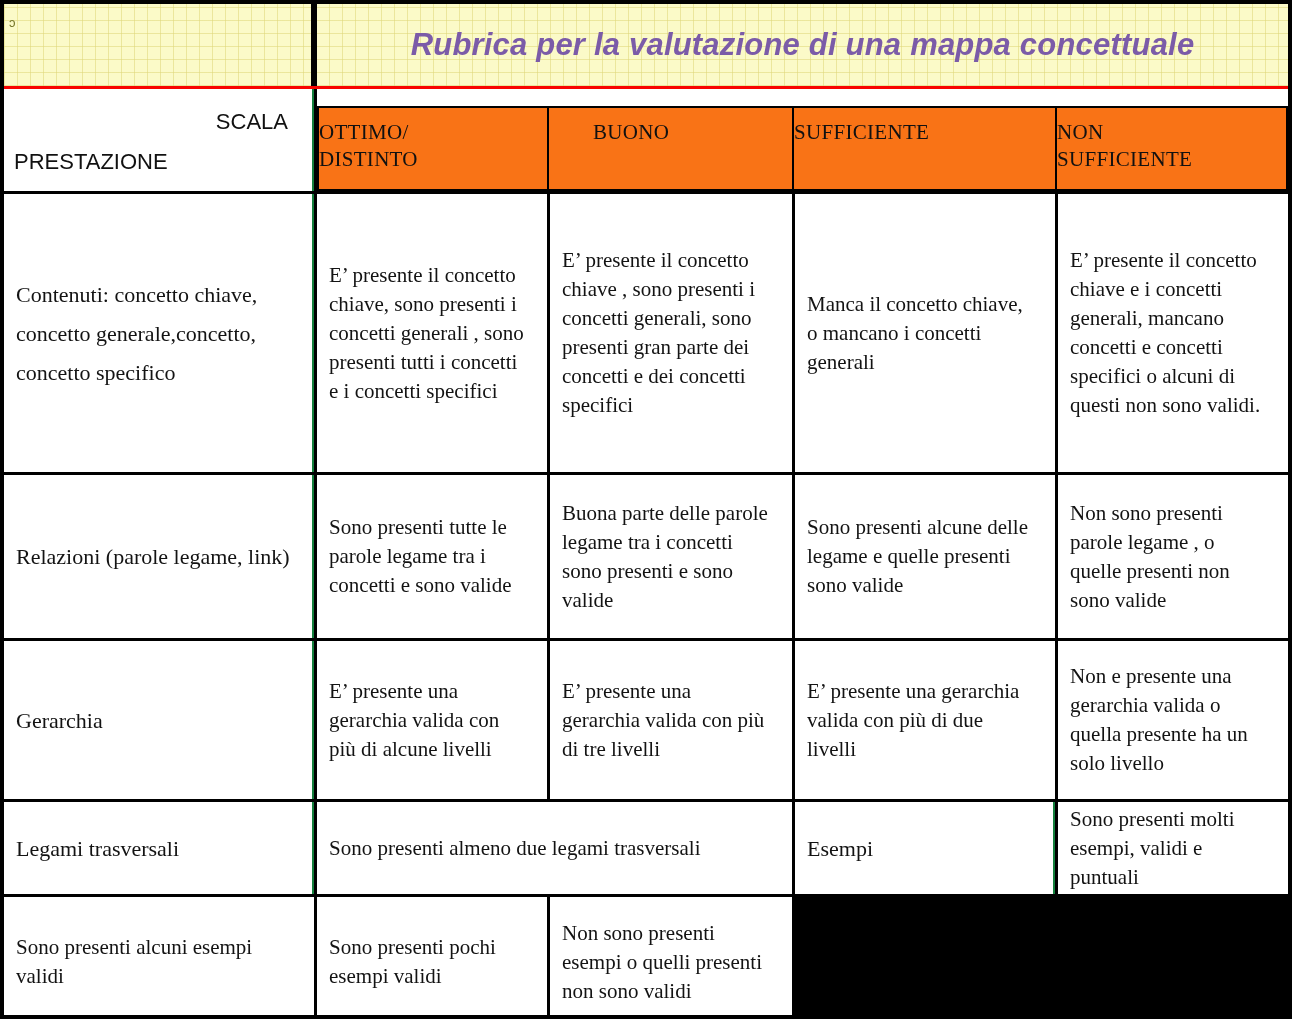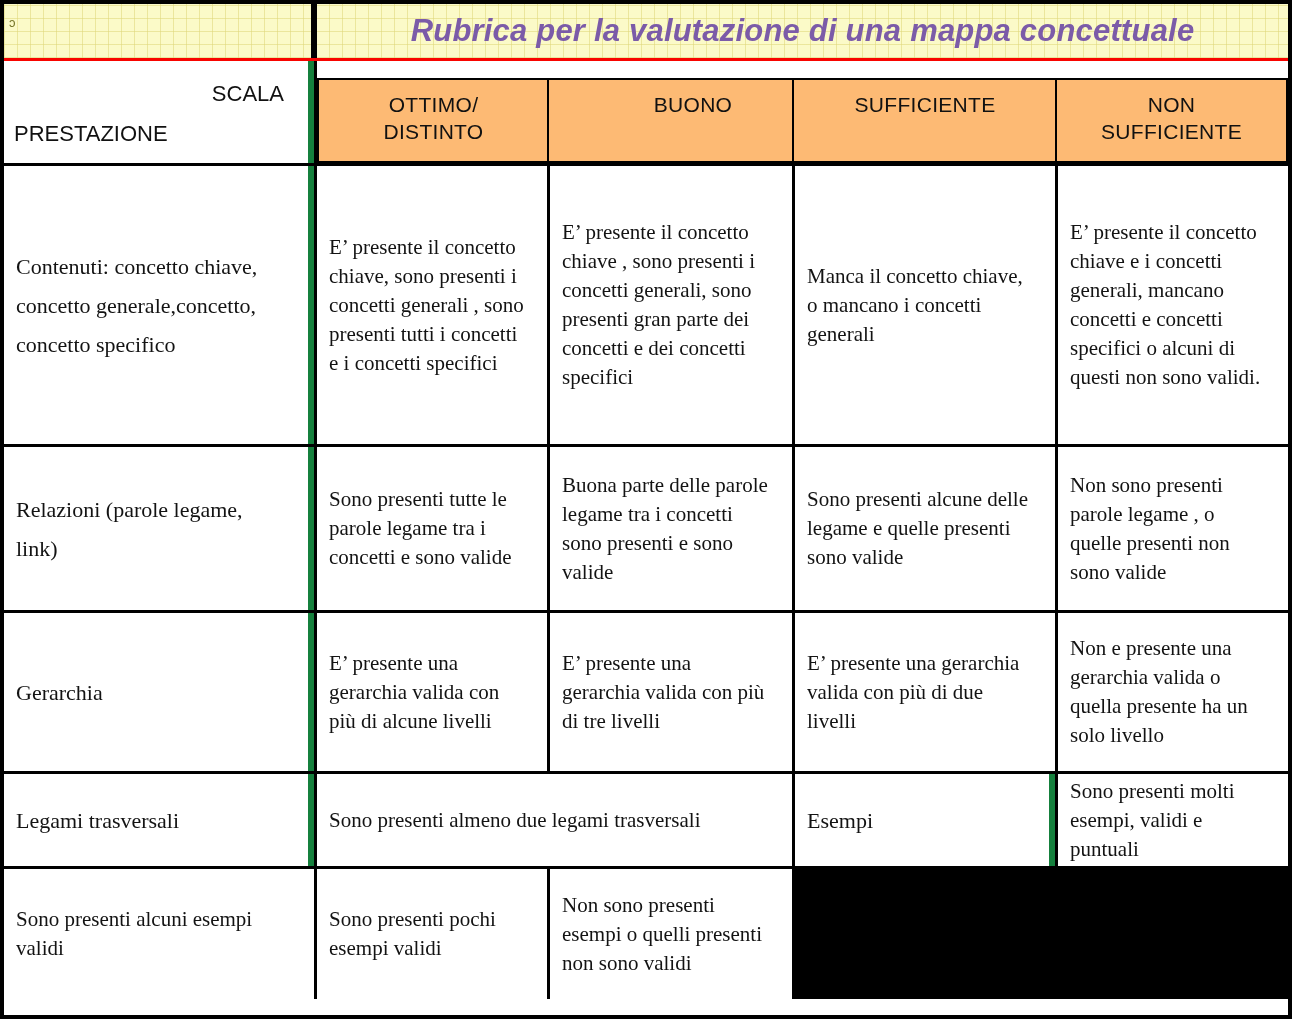--- a/index.html
+++ b/index.html
@@ -6,21 +6,21 @@
   .page{
     position:relative;
     width:1284px;height:1011px;
     border:4px solid #000;
     background:#fff;
     font-family:"Liberation Sans","DejaVu Sans",sans-serif;
     overflow:hidden;
   }
   
   .band{
-    display:flex;height:54px;
+    display:flex;height:82px;
     background-color:#fbfac8;
     background-image:
       repeating-linear-gradient(0deg, rgba(222,214,120,.55) 0 1px, transparent 1px 13px),
       repeating-linear-gradient(90deg, rgba(222,214,120,.55) 0 1px, transparent 1px 13px);
   }
   .band-left{width:307px;border-right:6px solid #000;}
   .band-right{flex:1;display:flex;align-items:center;justify-content:center;}
   .title{
     margin:0;
     font-size:31px;
@@ -44,21 +44,21 @@
     gap:3px;
     background:#000;
   }
   .cell{
     background:#fff;
     display:flex;align-items:center;
     padding:6px 22px 6px 12px;
     font-family:"Liberation Serif","DejaVu Serif",serif;
     font-size:21px;line-height:29px;color:#131313;
   }
-  .c0{border-right:6px solid #15803d;}
+  .c0{border-right:2px solid #15803d;}
   .crit{
     font-weight:normal;font-size:22px;line-height:39px;
     padding-right:20px;
   }
   .span2{grid-column:2 / 4;}
   
   .hdr-left{
     position:relative;background:#fff;
     font-family:"Liberation Sans","DejaVu Sans",sans-serif;
     font-size:22px;color:#111;
@@ -66,27 +66,28 @@
   }
   .scala{position:absolute;top:20px;right:24px;}
   .prest{position:absolute;bottom:16px;left:10px;}
   .hdr-right{
     grid-column:2 / 6;
     position:relative;background:#fff;
   }
   .hbox{
     position:absolute;top:17px;bottom:0;
     border:2px solid #000;
-    background:#fdba74;
+    background:#f97316;
     box-sizing:border-box;
-    text-align:center;
+    text-align:left;
     padding-top:11px;
     font-size:21px;line-height:27px;color:#111;
     letter-spacing:.3px;
     white-space:pre-line;
+    font-family:Liberation Serif, serif;
   }
   .hb1{left:0;width:233px;}
   .hb2{left:230px;width:248px;padding-left:44px;}
   .hb3{left:475px;width:266px;}
   .hb4{left:738px;right:0;}
 </style>
 </head>
 <body>
 
 <div class="page">

